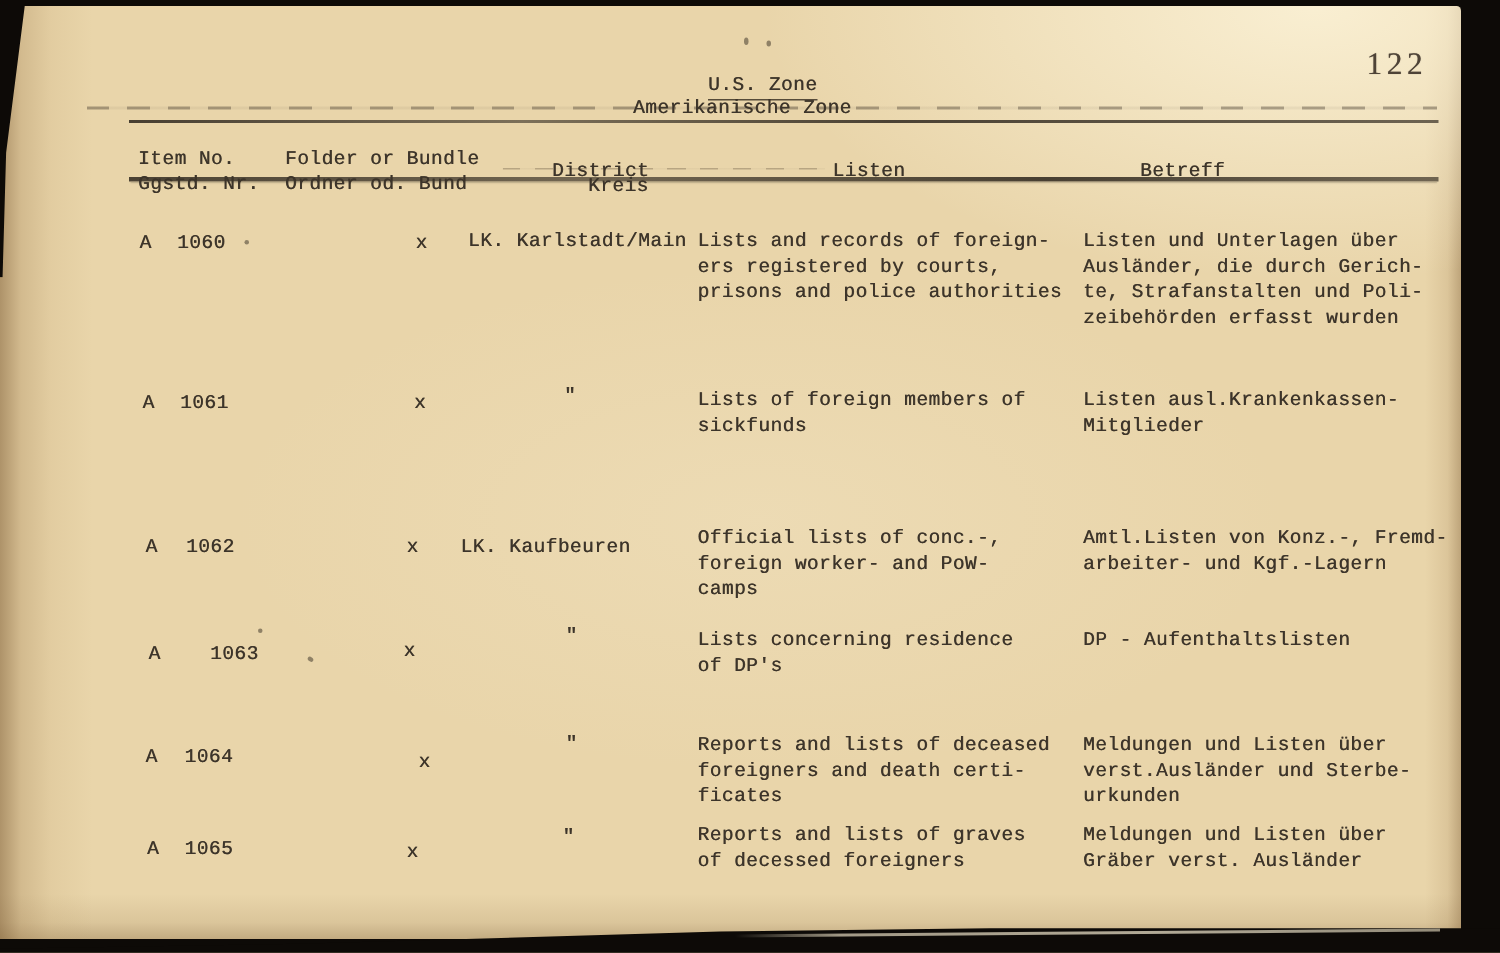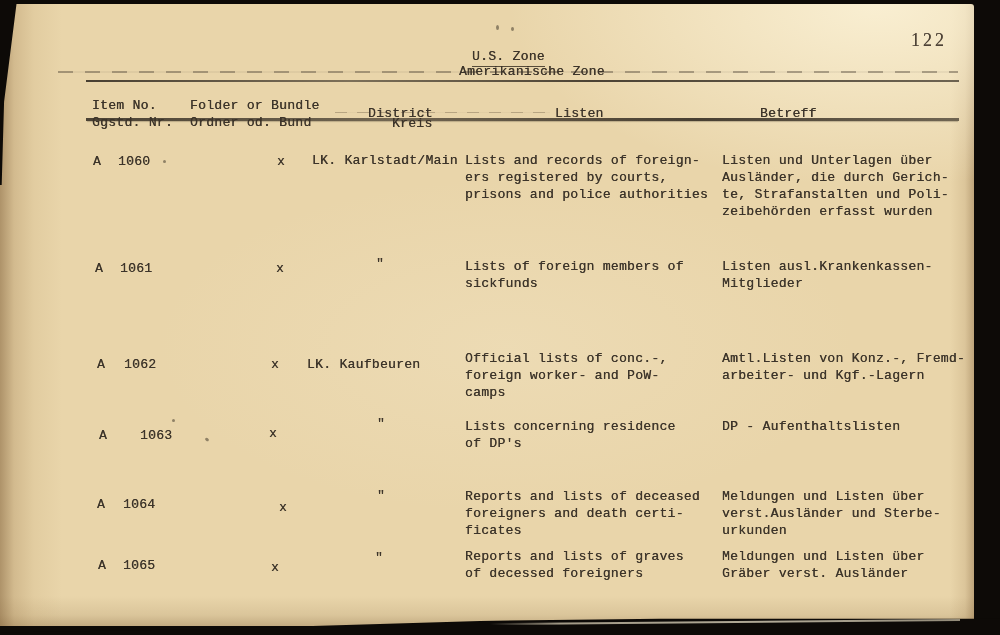--- a/index.html
+++ b/index.html
@@ -10,23 +10,23 @@
       radial-gradient(90% 70% at 90% 0%, rgba(250,240,212,0.95) 0%, rgba(250,240,212,0) 42%),
       radial-gradient(60% 45% at 52% 55%, rgba(241,226,192,0.45) 0%, rgba(241,226,192,0) 60%),
       linear-gradient(90deg, rgba(125,92,52,0.55) 0px, rgba(158,124,78,0.30) 14px, rgba(190,160,110,0.16) 34px, rgba(190,160,110,0) 62px),
       linear-gradient(270deg, rgba(118,84,44,0.38) 0px, rgba(150,115,70,0.16) 9px, rgba(150,115,70,0) 24px),
       linear-gradient(0deg, rgba(120,90,50,0.34) 0px, rgba(120,90,50,0.13) 11px, rgba(120,90,50,0) 30px);
     border-radius:0 3px 2px 0;}
   .type{position:absolute;z-index:5;font-family:"Liberation Mono","DejaVu Sans Mono",monospace;
     font-size:13px;line-height:17px;color:#3c342a;white-space:pre-line;letter-spacing:0.3px;
     text-shadow:0.3px 0.2px 0.4px rgba(60,50,38,0.85);margin-top:12px;}
   .pagenum{position:absolute;z-index:5;left:911px;top:30px;font-family:"Liberation Serif",serif;
-    font-size:18px;letter-spacing:3px;color:#4e4337;text-shadow:0 0 0.5px rgba(78,67,55,.7);}
+    font-size:21px;letter-spacing:3px;color:#4e4337;text-shadow:0 0 0.5px rgba(78,67,55,.7);}
   .title{left:472px;top:36px;border-bottom:1.5px solid rgba(60,50,38,.85);padding-bottom:1px;}
-  .subtitle{left:459px;top:51px;}
+  .subtitle{left:422px;top:51px;}
   .rule{position:absolute;z-index:4;}
   .rule-dash{left:58px;top:71px;width:900px;height:2px;
     background:repeating-linear-gradient(90deg, rgba(77,66,52,0.45) 0px, rgba(77,66,52,0.45) 15px, rgba(77,66,52,0.07) 15px, rgba(77,66,52,0.07) 27px);}
   .rule-solid1{left:86px;top:80px;width:873px;height:2px;
     background:linear-gradient(90deg, rgba(58,50,39,.92), rgba(58,50,39,.62) 30%, rgba(58,50,39,.9) 58%, rgba(58,50,39,.72));}
   .rule-solid2{left:86px;top:118px;width:873px;height:3px;
     background:linear-gradient(90deg, rgba(58,50,39,.9), rgba(58,50,39,.68) 35%, rgba(58,50,39,.92) 70%, rgba(58,50,39,.7));
     box-shadow:0 2px 1px -1px rgba(60,52,40,.3);}
   .rule-kreis{left:335px;top:112px;width:215px;height:1px;
     background:repeating-linear-gradient(90deg, rgba(90,75,55,.35) 0 12px, rgba(90,75,55,.05) 12px 22px);}

